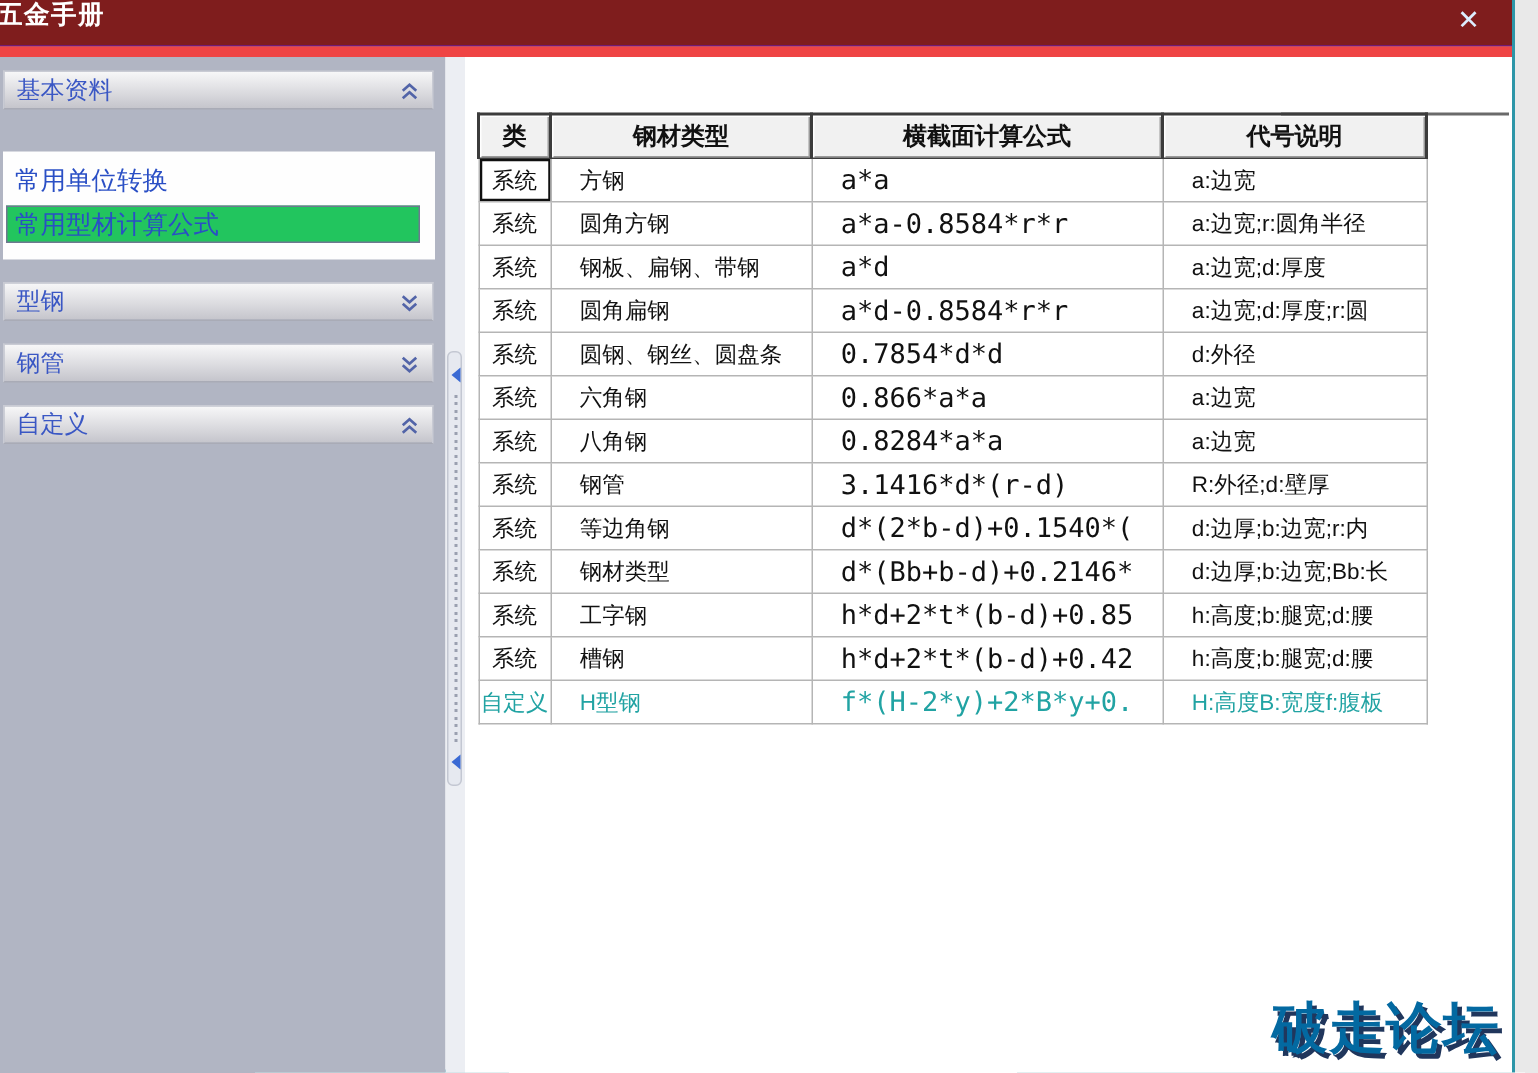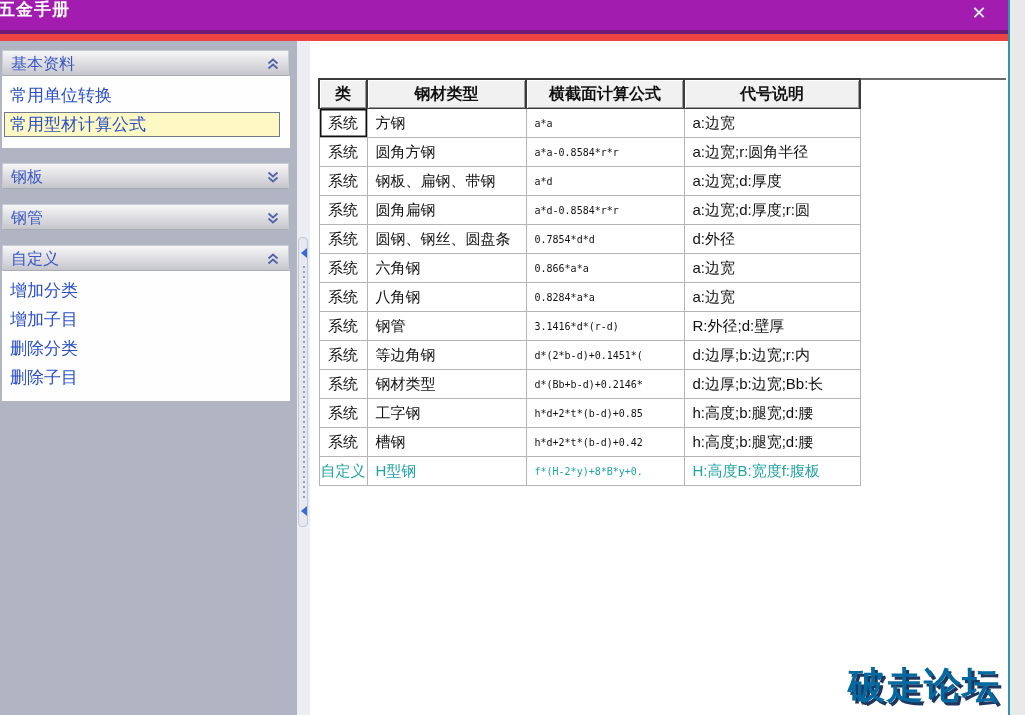--- a/index.html
+++ b/index.html
@@ -10,22 +10,22 @@
     -webkit-font-smoothing:none;
   }
   
   .window{
     position:absolute;left:0;top:0;width:1010px;height:715px;
     box-sizing:border-box;
     border-right:2px solid #2d96a8;border-bottom:2px solid #2d96a8;
     background:#fff;
   }
   .titlebar{
-    position:relative;height:30px;background:#a21caf;
-    border-bottom:4px solid #701a75;
+    position:relative;height:30px;background:#7f1d1d;
+    border-bottom:1px solid #701a75;
   }
   .titlebar .title{
     position:absolute;left:-2px;top:-1px;
     color:#ffffff;font-size:17px;font-weight:bold;letter-spacing:1px;
     line-height:22px;white-space:nowrap;
   }
   .titlebar .close{
     position:absolute;right:16px;top:1px;width:26px;height:24px;
     color:#dceeff;font-size:18px;line-height:24px;text-align:center;
     cursor:default;font-weight:normal;
@@ -45,28 +45,29 @@
     background:linear-gradient(#f7f7f8,#dcdce0 55%,#c5c5cc);
     color:#3a57c4;font-size:16px;
     padding:0 8px;position:relative;
     border:1px solid #c9cbd4;border-bottom-color:#a9abb6;
     box-sizing:border-box;
   }
   .group-header .chev{position:absolute;right:8px;top:6px;width:14px;height:14px;}
   .group-items{
     background:#fefefe;margin-right:-1px;
     padding:5px 0 9px 0;
+    margin-top:28px;
   }
   .side-item{
     height:29px;line-height:29px;padding-left:8px;
     color:#2a4fc5;font-size:17px;white-space:nowrap;
   }
   .side-item.selected{
     margin:2px 10px 2px 2px;height:23px;line-height:23px;padding-left:5px;
-    border:1px solid #6e7890;background:#fef9c3;
+    border:1px solid #6e7890;background:#22c55e;
   }
   
   .split-strip{width:13px;flex:0 0 13px;background:#eceef3;position:relative;}
   .split-handle{
     position:absolute;left:1px;top:196px;width:10px;height:290px;
     background:#e6e9f0;border:1px solid #c3c7d2;border-radius:4px;
     box-sizing:border-box;
   }
   .split-dots{
     position:absolute;left:4px;top:28px;bottom:28px;width:2px;
@@ -90,25 +91,25 @@
   table.grid th{
     height:28px;background:#f1f1f1;font-weight:bold;font-size:16px;
     border:1px solid #3c3c3c;border-right-width:2px;border-top-width:2px;
     box-shadow:inset 1px 1px 0 #ffffff, inset -1px -1px 0 #9a9a9a;
     text-align:center;padding:0 2px;overflow:hidden;white-space:nowrap;
   }
   table.grid th:first-child{border-left-width:2px;}
   table.grid td{
     height:28px;background:#ffffff;
     border:1px solid #b5b5b5;
-    padding:0 8px;overflow:hidden;white-space:nowrap;
+    padding:0 19px;overflow:hidden;white-space:nowrap;
   }
   table.grid td.c-type{text-align:center;padding:0 1px;}
   table.grid td.c-formula{
-    font-family:"DejaVu Sans Mono",monospace;font-size:10px;letter-spacing:0;
+    font-family:"DejaVu Sans Mono",monospace;font-size:18px;letter-spacing:0;
   }
   table.grid td.focused{box-shadow:inset 0 0 0 1.5px #101010;}
   tr.custom td{color:#21a3a3;}
   
   .watermark{
     position:absolute;right:8px;bottom:2px;z-index:50;
     font-size:37px;font-weight:bold;letter-spacing:1px;
     color:#0369a1;text-shadow:3px 3px 0 #20365c;
     white-space:nowrap;
   }
@@ -132,57 +133,51 @@
         <path d="M2.5 6.5 L7 2.5 L11.5 6.5"></path>
         <path d="M2.5 11.5 L7 7.5 L11.5 11.5"></path>
       </svg>
     </div>
     <div class="group-items">
             <div class="side-item">常用单位转换</div>
             <div class="side-item selected">常用型材计算公式</div>
           </div>
   </div>
 
-
-  <div class="group">
-    <div class="group-header">
-      <span class="group-label">钢板</span>
+  <div class="group">
+    <div class="group-header">
+      <span class="group-label">型钢</span>
       <svg class="chev down" viewBox="0 0 14 14">
         <path d="M2.5 6.5 L7 2.5 L11.5 6.5"></path>
         <path d="M2.5 11.5 L7 7.5 L11.5 11.5"></path>
       </svg>
     </div>
 
   </div>
+
 
   <div class="group">
     <div class="group-header">
       <span class="group-label">钢管</span>
       <svg class="chev down" viewBox="0 0 14 14">
         <path d="M2.5 6.5 L7 2.5 L11.5 6.5"></path>
         <path d="M2.5 11.5 L7 7.5 L11.5 11.5"></path>
       </svg>
     </div>
 
   </div>
 
   <div class="group">
     <div class="group-header">
       <span class="group-label">自定义</span>
       <svg class="chev" viewBox="0 0 14 14">
         <path d="M2.5 6.5 L7 2.5 L11.5 6.5"></path>
         <path d="M2.5 11.5 L7 7.5 L11.5 11.5"></path>
       </svg>
     </div>
-    <div class="group-items">
-            <div class="side-item">增加分类</div>
-            <div class="side-item">增加子目</div>
-            <div class="side-item">删除分类</div>
-            <div class="side-item">删除子目</div>
-          </div>
   </div>
 </div>
     <div class="split-strip">
       <div class="split-handle">
         <div class="split-arrow top"></div>
         <div class="split-dots"></div>
         <div class="split-arrow bottom"></div>
       </div>
     </div>
     <div class="main">
@@ -255,21 +250,21 @@
   <tr>
     <td class="c-type">系统</td>
     <td class="c-name">钢管</td>
     <td class="c-formula">3.1416*d*(r-d)</td>
     <td class="c-codes">R:外径;d:壁厚</td>
   </tr>
 
   <tr>
     <td class="c-type">系统</td>
     <td class="c-name">等边角钢</td>
-    <td class="c-formula">d*(2*b-d)+0.1451*(</td>
+    <td class="c-formula">d*(2*b-d)+0.1540*(</td>
     <td class="c-codes">d:边厚;b:边宽;r:内</td>
   </tr>
 
   <tr>
     <td class="c-type">系统</td>
     <td class="c-name">钢材类型</td>
     <td class="c-formula">d*(Bb+b-d)+0.2146*</td>
     <td class="c-codes">d:边厚;b:边宽;Bb:长</td>
   </tr>
 
@@ -283,21 +278,21 @@
   <tr>
     <td class="c-type">系统</td>
     <td class="c-name">槽钢</td>
     <td class="c-formula">h*d+2*t*(b-d)+0.42</td>
     <td class="c-codes">h:高度;b:腿宽;d:腰</td>
   </tr>
 
   <tr class="custom">
     <td class="c-type">自定义</td>
     <td class="c-name">H型钢</td>
-    <td class="c-formula">f*(H-2*y)+8*B*y+0.</td>
+    <td class="c-formula">f*(H-2*y)+2*B*y+0.</td>
     <td class="c-codes">H:高度B:宽度f:腹板</td>
   </tr>
 </tbody>
       </table>
     </div>
   </div>
   <div class="watermark">破走论坛</div>
 </div>
 
 </body></html>

